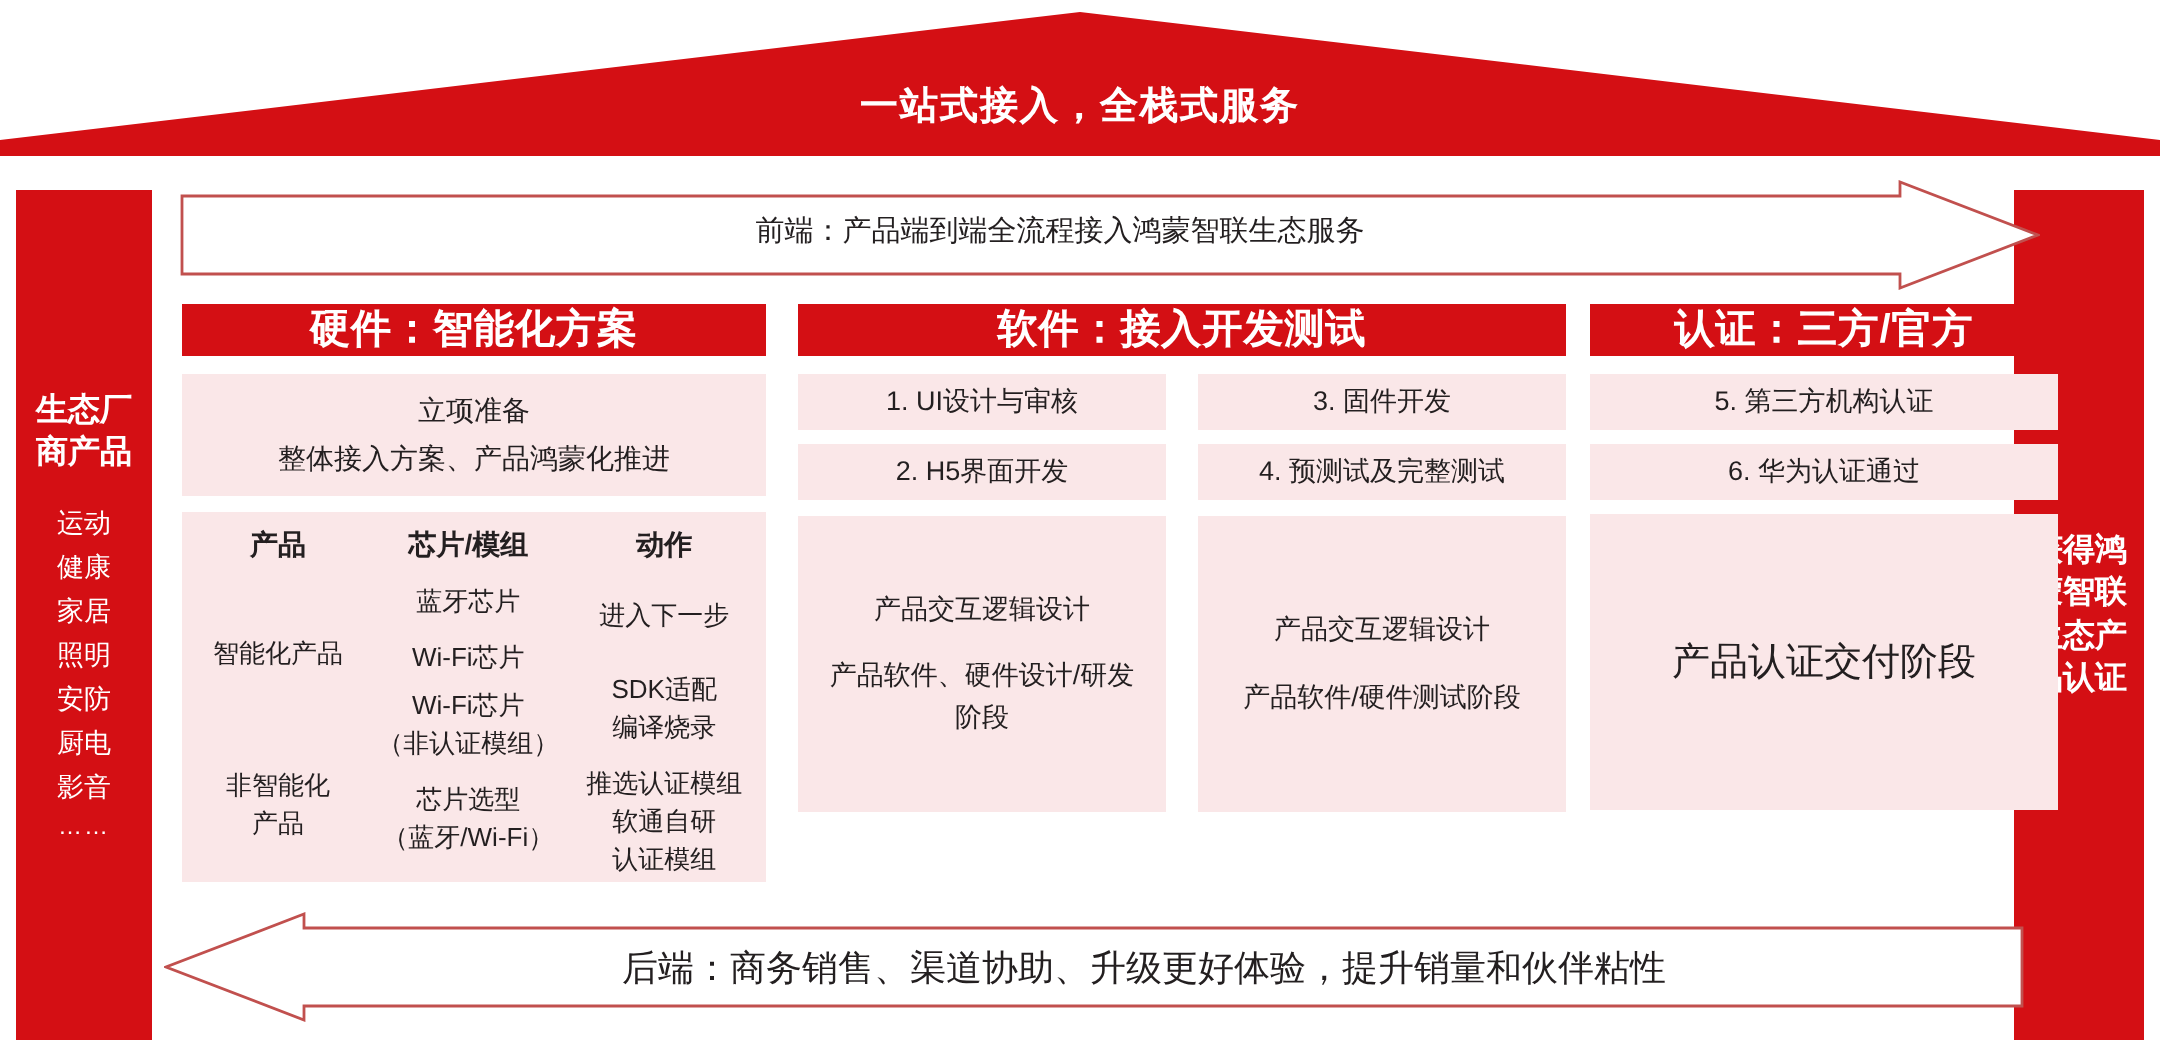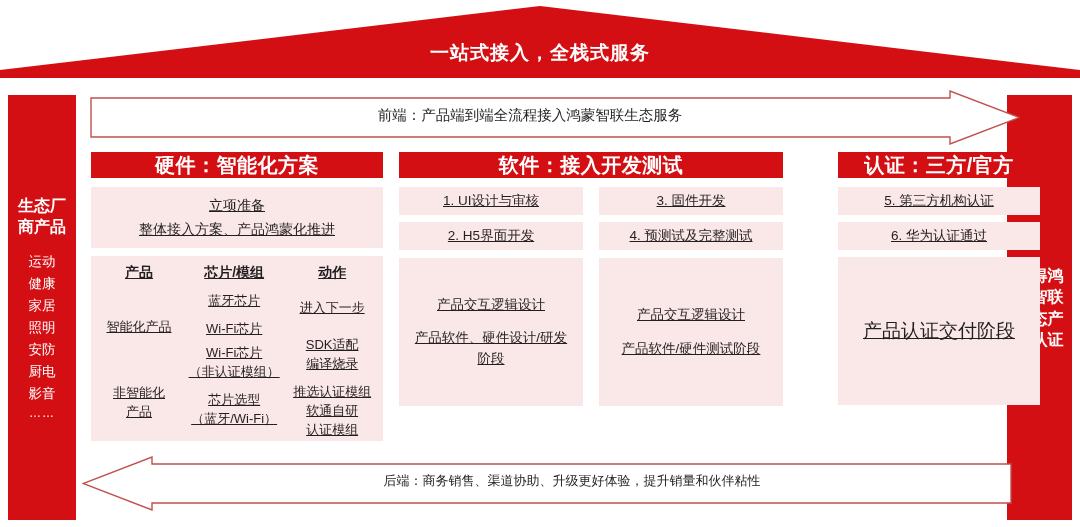--- a/index.html
+++ b/index.html
@@ -94,48 +94,47 @@
     position: absolute;
     left: 82px; top: 456px;
     width: 930px; height: 55px;
   }
   #arrow-bottom svg { display: block; }
   #arrow-bottom-label {
     position: absolute;
     left: 50px; top: 16px;
     width: 880px;
     text-align: center;
-    font-size: 13px;
+    font-size: 18px;
     white-space: nowrap;
   }
 
   
   .col {
     position: absolute;
     top: 152px;
   }
   #col-hardware { left: 91px;  width: 292px; }
   #col-software { left: 399px; width: 384px; }
-  #col-cert     { left: 838px; width: 202px; }
+  #col-cert     { left: 795px; width: 234px; }
 
   .col-header {
     background: #D40F14;
     color: #ffffff;
     font-size: 20px;
     font-weight: bold;
     text-align: center;
     line-height: 26px;
     height: 26px;
     letter-spacing: 0.5px;
     white-space: nowrap;
   }
 
   .pink {
     background: #FAE7E8;
-    text-decoration: underline;
   }
 
   
   #hw-prep {
     margin-top: 9px;
     height: 61px;
     display: flex;
     flex-direction: column;
     align-items: center;
     justify-content: center;

